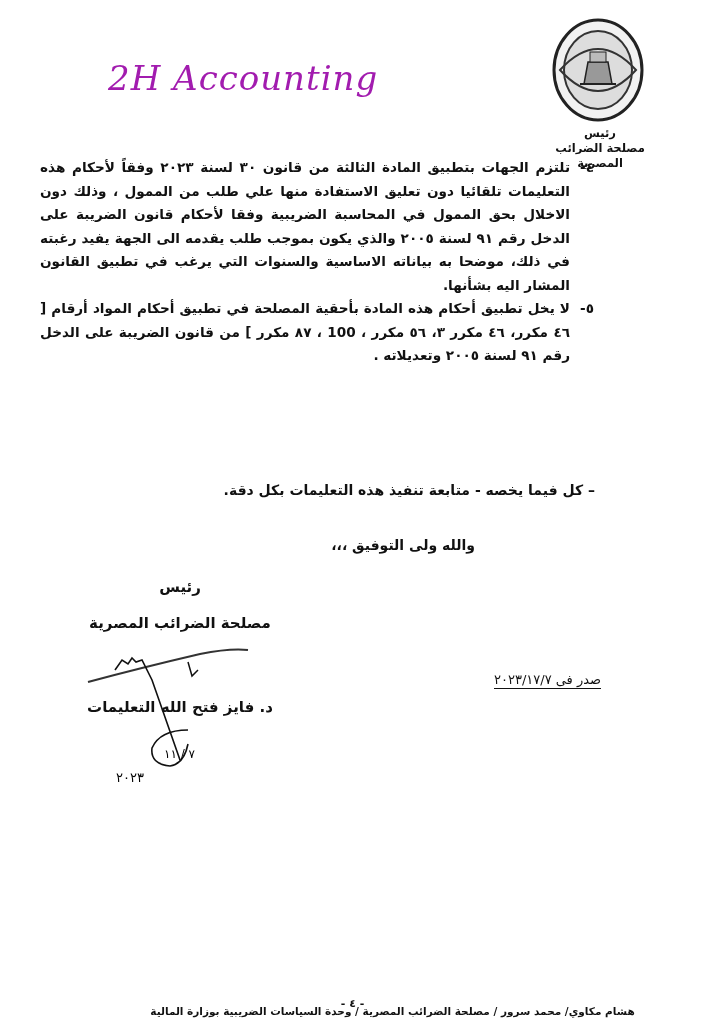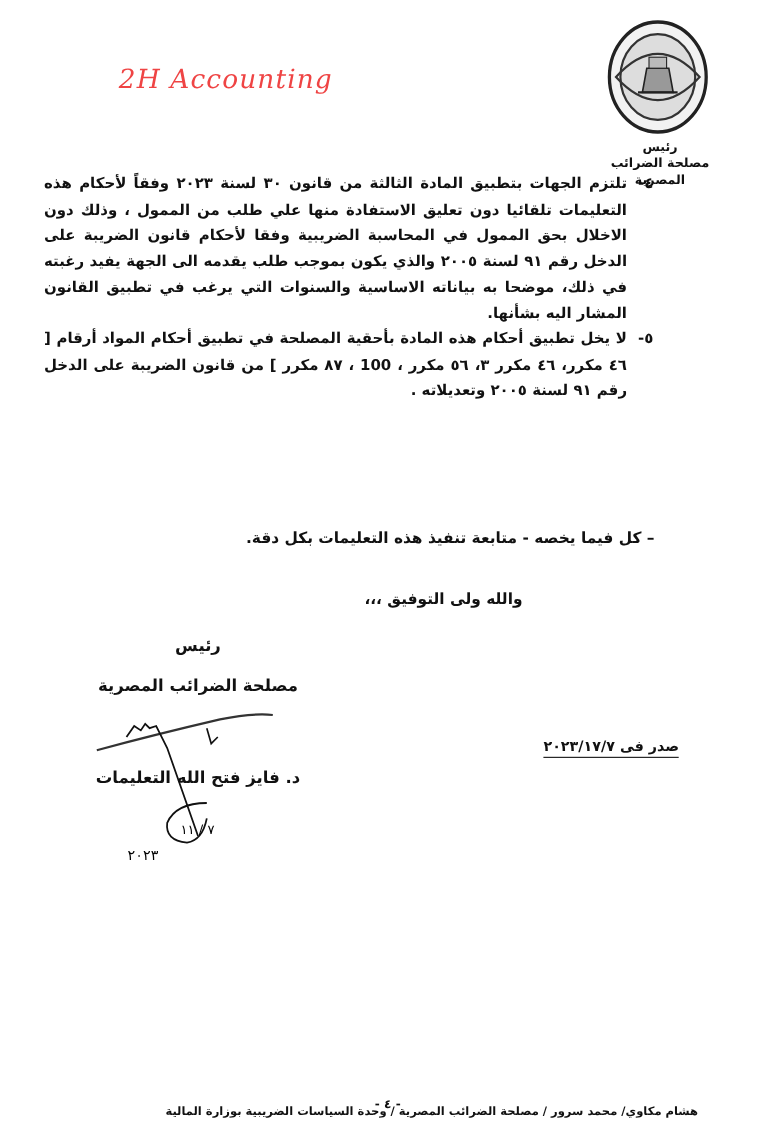--- a/index.html
+++ b/index.html
@@ -1,35 +1,35 @@
 <!DOCTYPE html>
 <html><head>
 <meta charset="utf-8">
 <style>
   html, body { margin:0; padding:0; background:#ffffff; }
   body { width:705px; height:1024px; position:relative; overflow:hidden;
          font-family:"DejaVu Sans", sans-serif; color:#111; }
   .brand { position:absolute; left:108px; top:58px; font-family:"DejaVu Serif", serif;
-           font-style:italic; font-size:24px; color:#ef4444; letter-spacing:1px; font-weight:300; }
+           font-style:italic; font-size:34px; color:#a21caf; letter-spacing:1px; font-weight:300; }
   .seal { position:absolute; left:550px; top:18px; width:96px; height:110px; }
   .seal-caption { position:absolute; right:40px; top:126px; text-align:center; direction:rtl;
                   font-size:11.5px; font-weight:bold; line-height:15px; width:130px; }
   .body-text { position:absolute; left:40px; right:135px; top:156px; direction:rtl; text-align:justify;
                font-size:13.6px; font-weight:bold; line-height:23.5px; }
   .body-text p { margin:0; }
   .item { position:relative; padding-right:0; }
   .num { position:absolute; right:-24px; top:0; }
   .directive { position:absolute; left:30px; right:90px; top:477px; direction:rtl; font-weight:bold;
                font-size:14px; line-height:26px; }
   .directive .l1 { text-align:justify; text-align-last:justify; }
   .directive .l2 { margin-right:20px;text-align:right; }
   .directive .l3 { margin-right:140px;margin-top:29px; }
   .sig-title { position:absolute; left:80px; width:200px; text-align:center; direction:rtl;
                font-weight:bold; font-size:15px; }
-  .issued { position:absolute; left:494px; top:672px; direction:rtl; font-weight:bold; font-size:13px;
+  .issued { position:absolute; left:494px; top:672px; direction:rtl; font-weight:normal; font-size:13px;
             border-bottom:1.5px solid #111; padding-bottom:1px; }
   .signature { position:absolute; left:80px; top:640px; width:190px; height:180px; }
   .page-num { position:absolute; left:0; right:0; top:997px; text-align:center; font-size:11px; font-weight:bold; }
   .footer { position:absolute; left:140px; right:60px; top:1005px; direction:rtl; text-align:center;
             font-size:10.5px; font-weight:bold; }
 </style>
 </head>
 <body>
 
 <div class="brand">2H Accounting</div>

